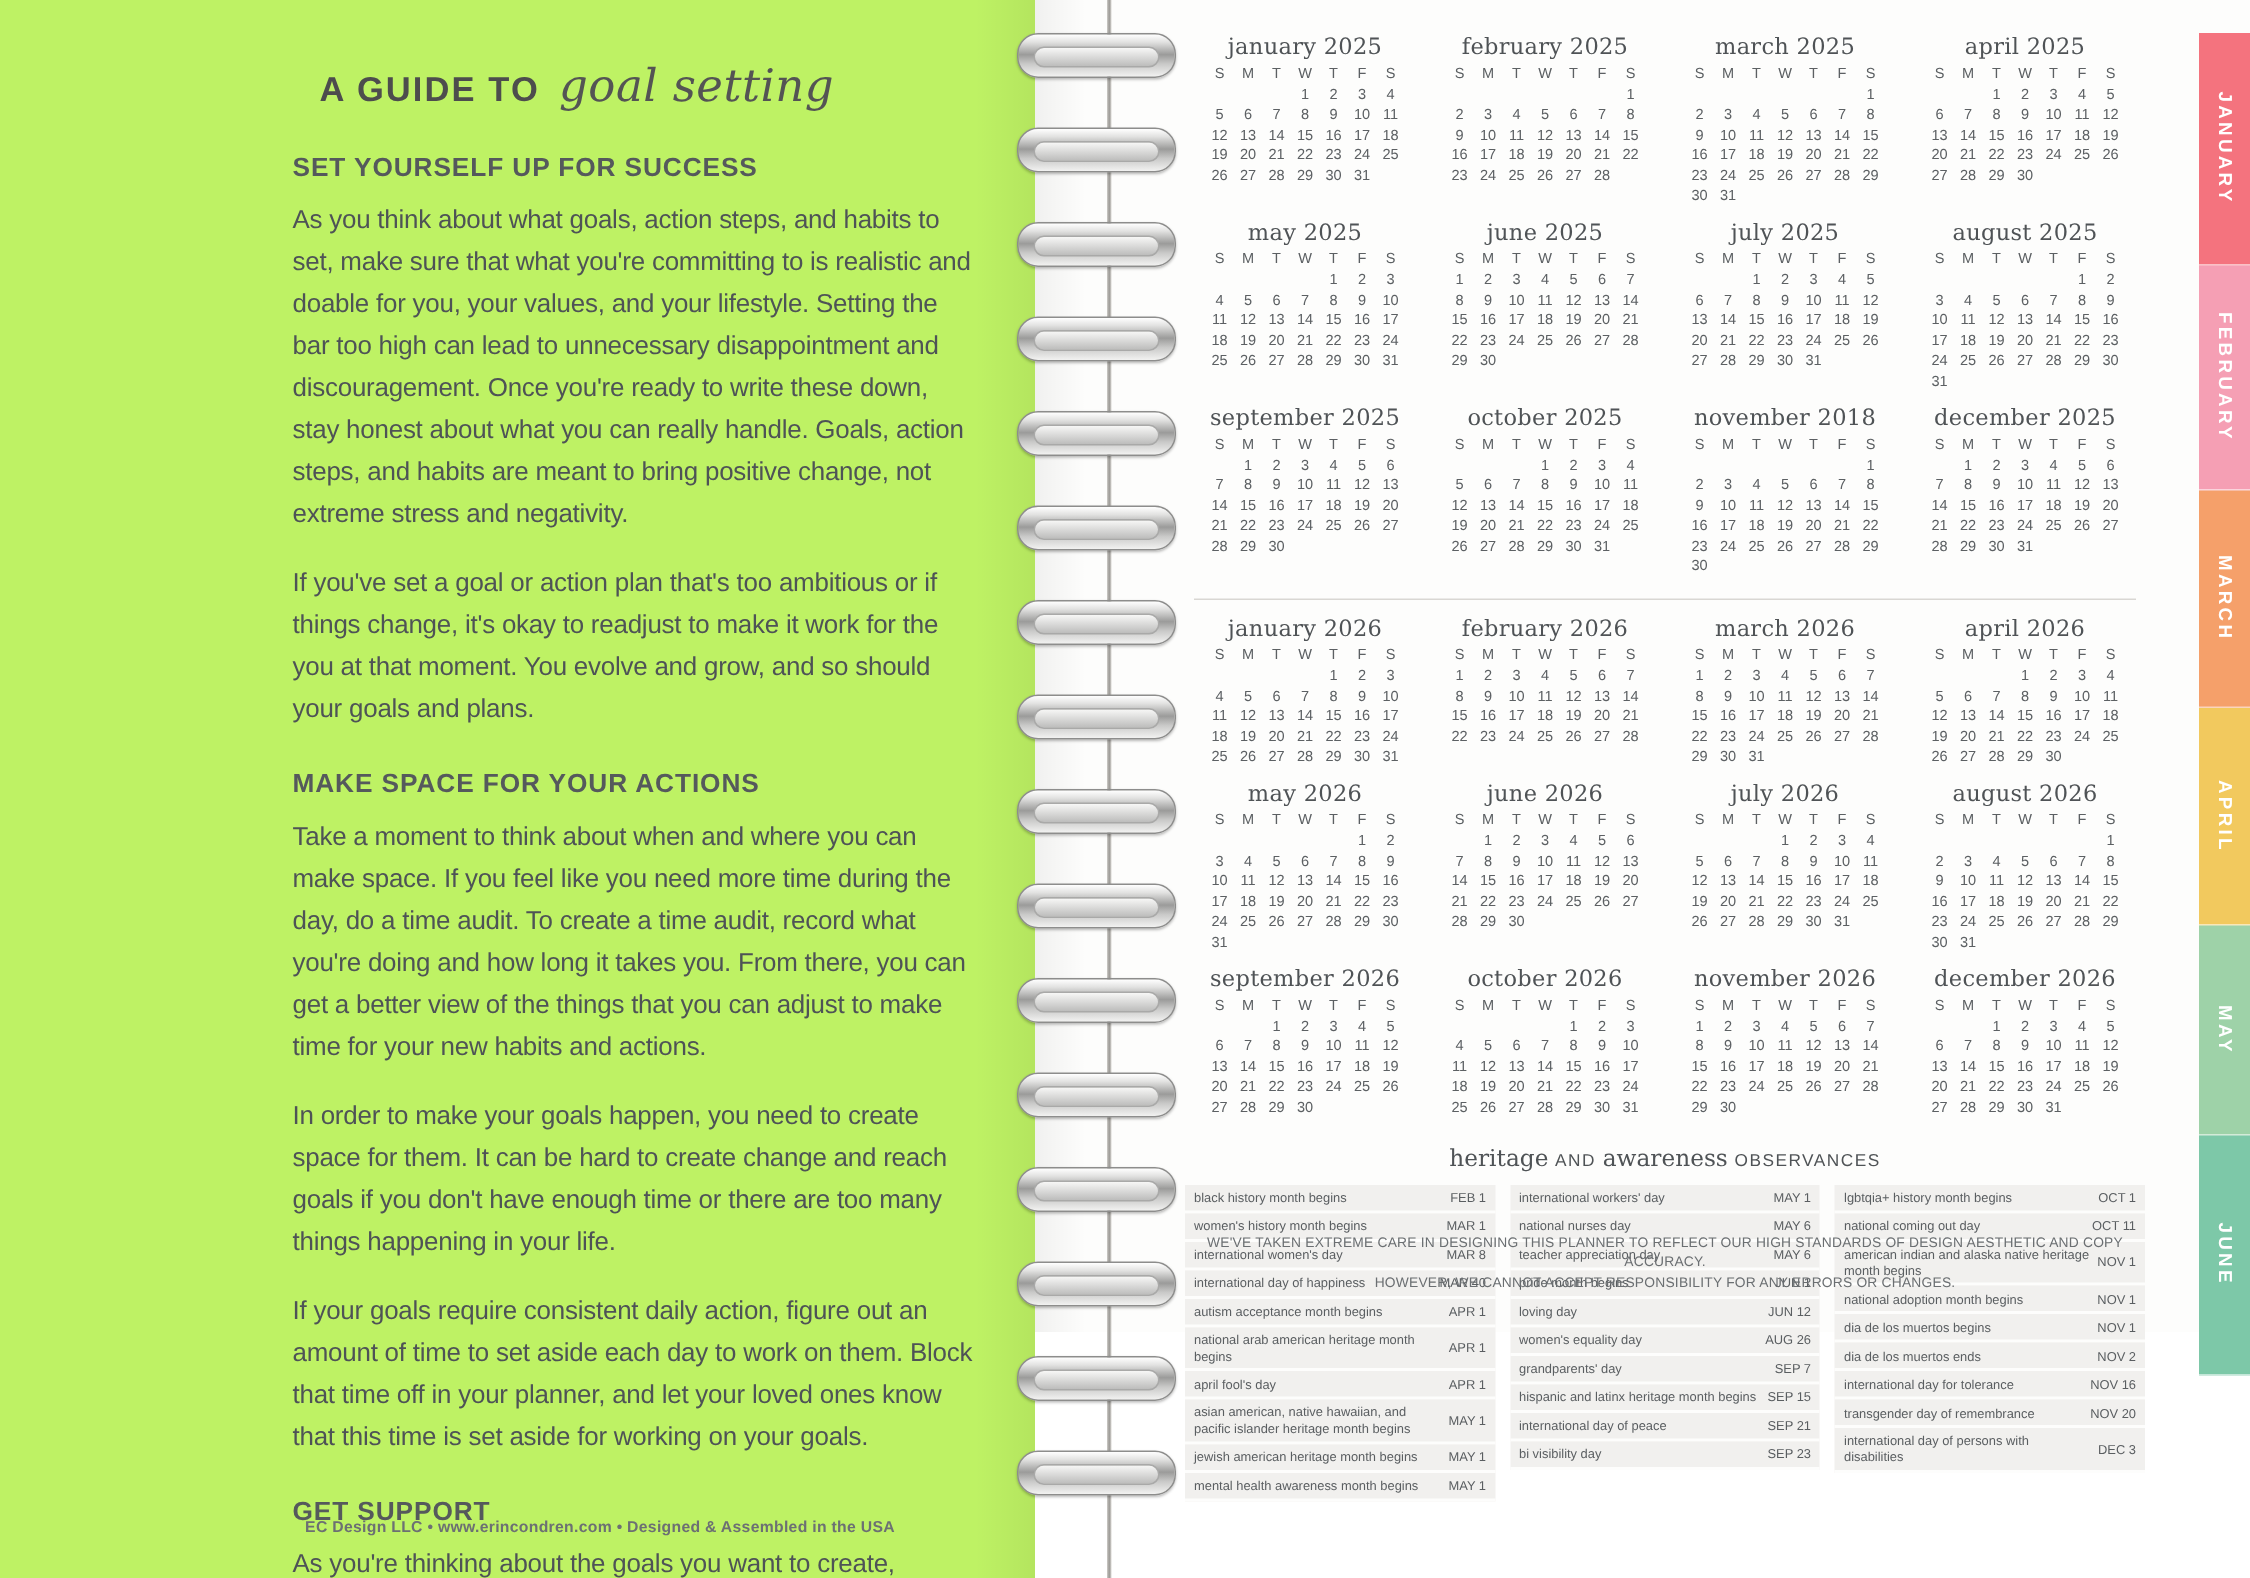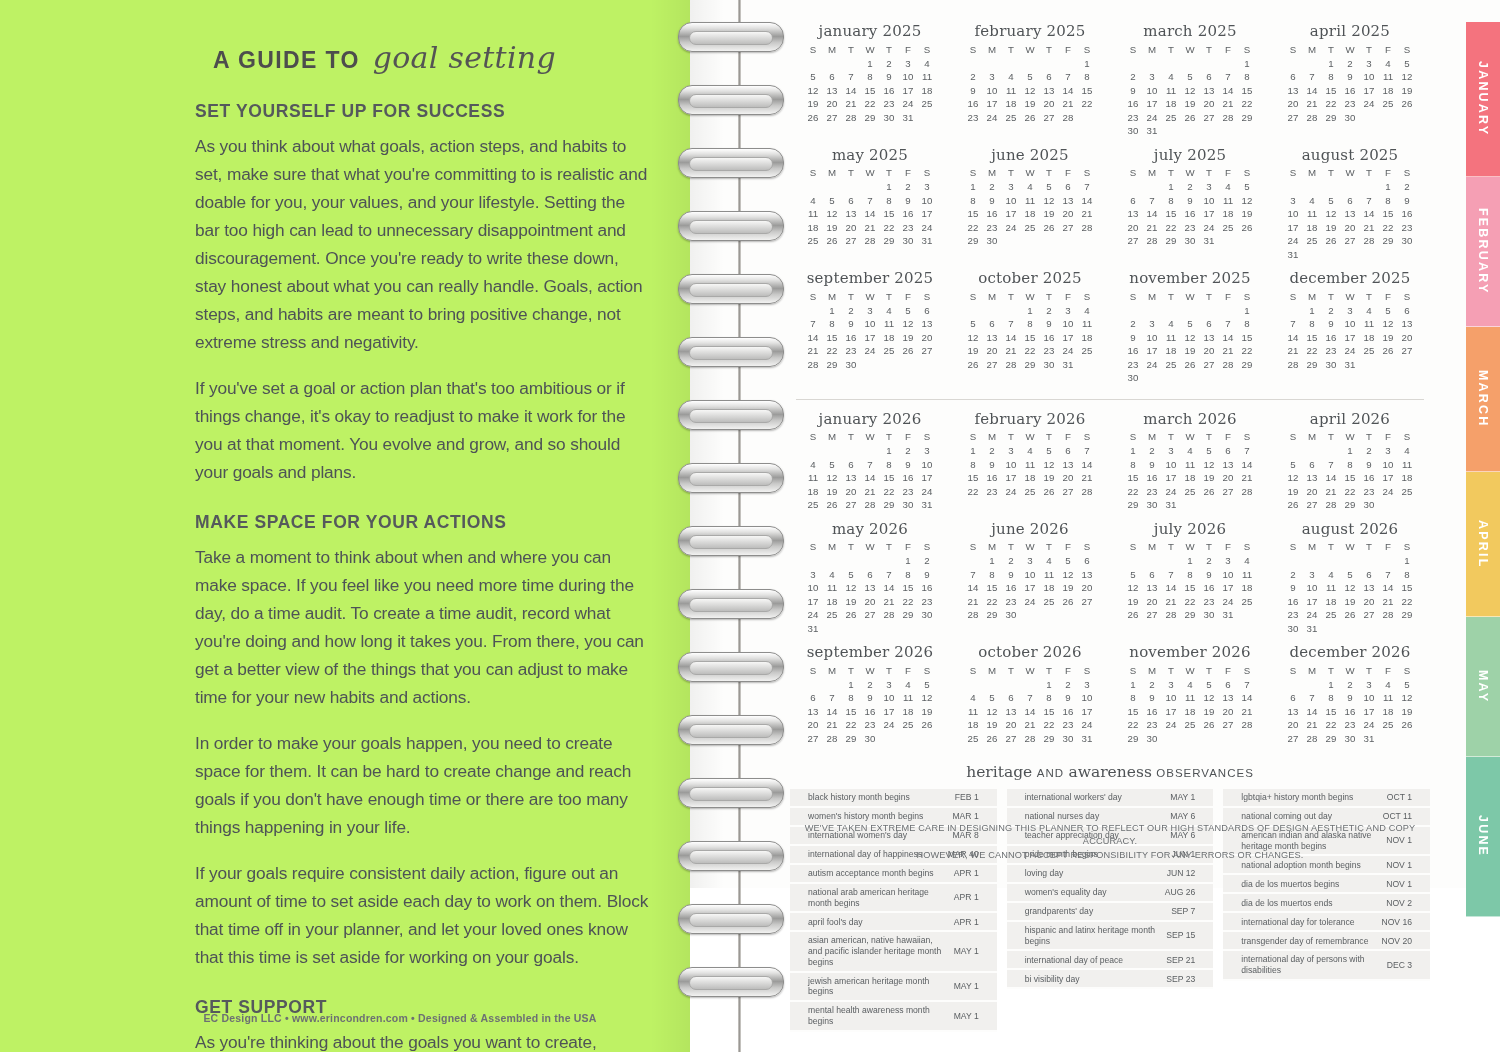--- a/index.html
+++ b/index.html
@@ -176,21 +176,21 @@
     display: flex;
     gap: 10px;
   }
   .obs-col { flex: 1; }
   .obs-row {
     display: flex;
     justify-content: space-between;
     align-items: center;
     background: #f1f0ee;
     border-bottom: 2px solid #fdfdfc;
-    padding: 3px 18px;
+    padding: 3px 6px;
     min-height: 19px;
     font-size: 8.6px;
     color: #5a5e61;
     line-height: 1.25;
   }
   .obs-row .lab { padding-right: 5px; }
   .obs-row .dt { white-space: nowrap; font-size: 8.6px; }
   .disclaimer {
     position: absolute;
     bottom: 26px; left: 100px; right: 70px;
@@ -923,21 +923,21 @@
                   <td>28</td>
                   <td>29</td>
                   <td>30</td>
                   <td>31</td>
                   <td>&nbsp;</td>
                 </tr>
               </tbody>
             </table>
           </div>
           <div class="month">
-            <div class="month-name">november 2025</div>
+            <div class="month-name">november 2018</div>
             <table class="mini">
               <thead>
                 <tr>
                   <th>S</th>
                   <th>M</th>
                   <th>T</th>
                   <th>W</th>
                   <th>T</th>
                   <th>F</th>
                   <th>S</th>

